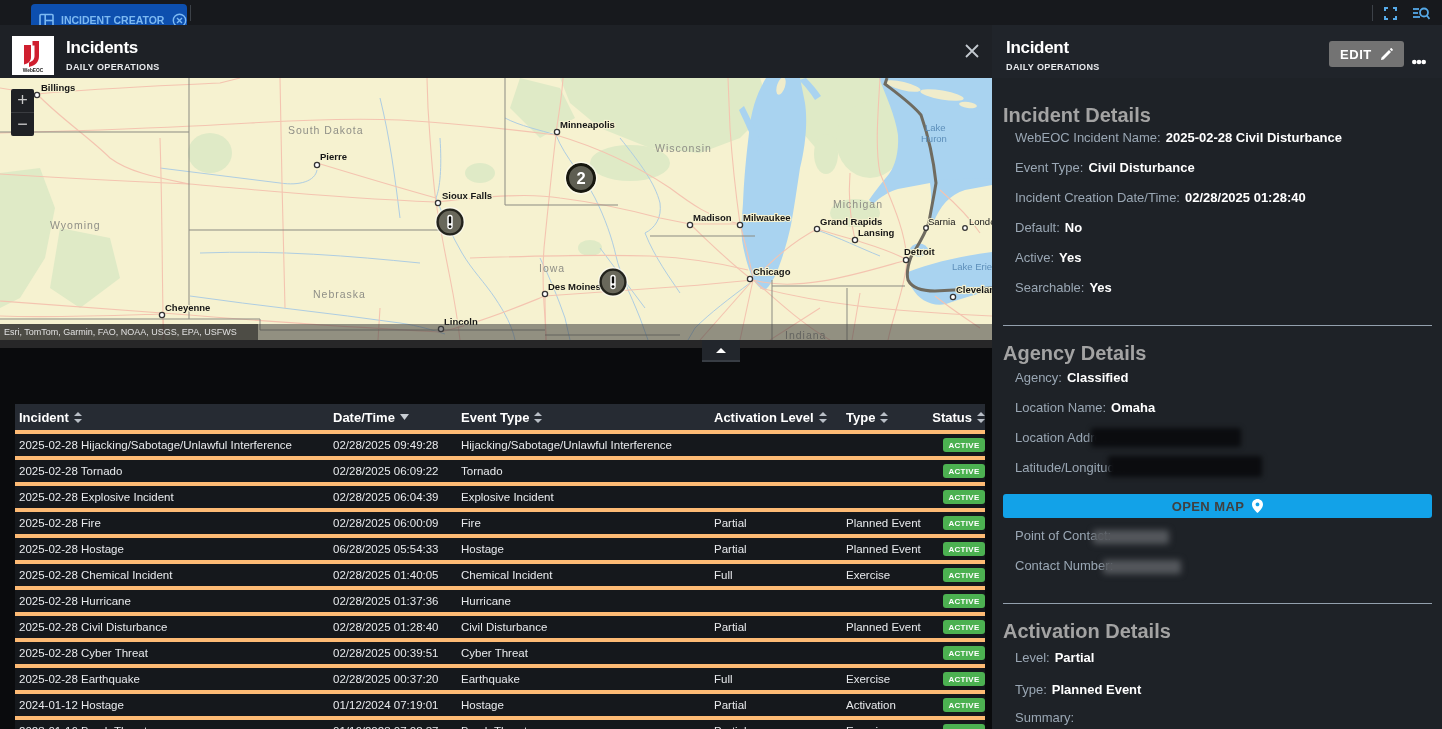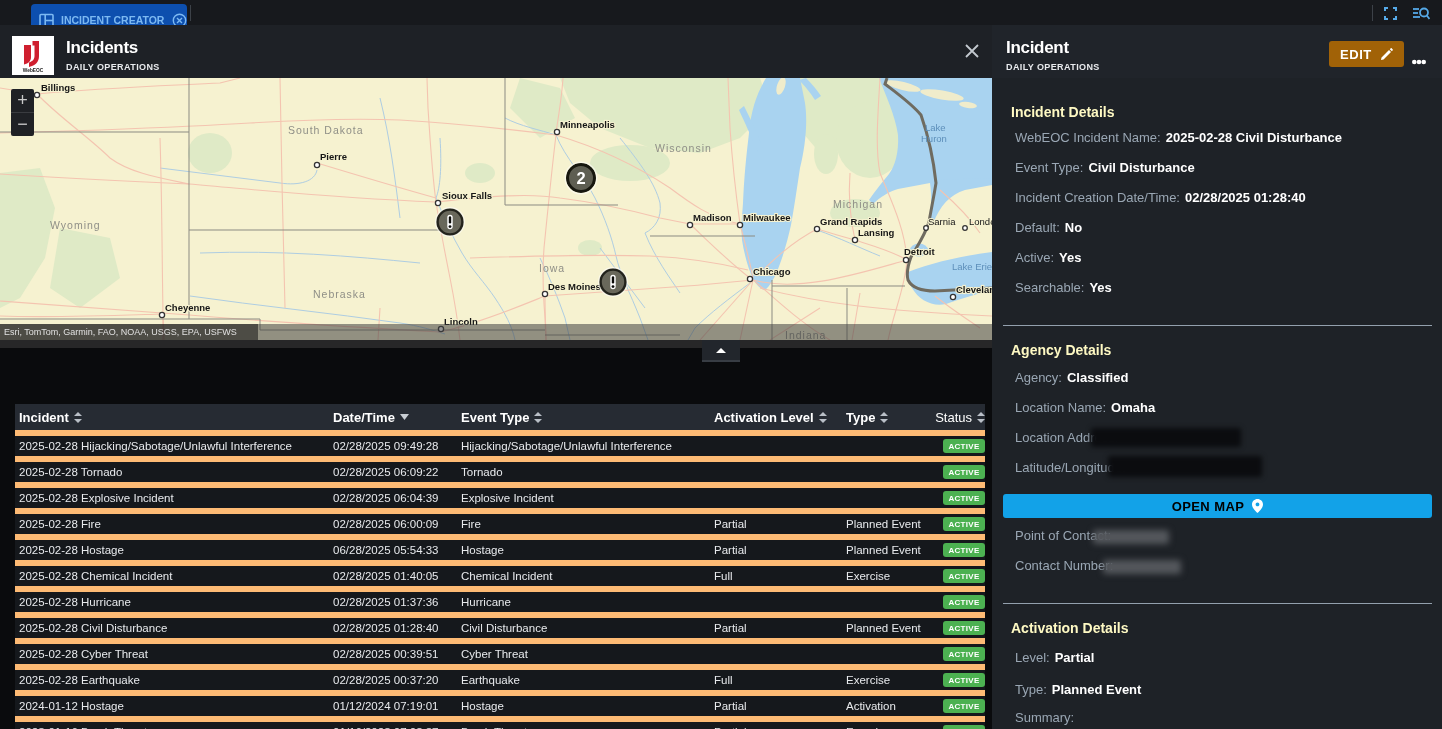--- a/index.html
+++ b/index.html
@@ -21,49 +21,49 @@
   #logo { position:absolute; left:12px; top:11px; width:42px; height:39px; background:#fff; }
   #lheader h1 { position:absolute; left:66px; top:13px; color:#fff; font-size:17px; font-weight:bold; letter-spacing:-0.3px; }
   #lheader .sub { position:absolute; left:66px; top:37px; color:#e9ebee; font-size:9px; font-weight:bold; letter-spacing:0.4px; }
   #closex { position:absolute; left:962px; top:16px; width:20px; height:20px; }
 
   
   #rpanel { position:absolute; left:992px; top:25px; width:450px; height:704px; background:#1e2227; }
   #rheader { position:absolute; left:0; top:0; width:450px; height:53px; background:#20242a; }
   #rheader h1 { position:absolute; left:14px; top:13px; color:#fff; font-size:17px; font-weight:bold; letter-spacing:-0.3px; }
   #rheader .sub { position:absolute; left:14px; top:37px; color:#e9ebee; font-size:9px; font-weight:bold; letter-spacing:0.4px; }
-  #editbtn { position:absolute; left:337px; top:16px; width:75px; height:26px; background:#a16207;
+  #editbtn { position:absolute; left:337px; top:16px; width:75px; height:26px; background:#737373;
     border-radius:3px; color:#fff; font-size:13px; font-weight:bold; display:flex; align-items:center; justify-content:center; letter-spacing:0.5px; }
   #dots { position:absolute; left:420px; top:26px; }
   #rbody { position:absolute; left:0; top:53px; width:450px; height:651px; background:#1e2227; }
-  #rbody h2 { color:#fef9c3; font-size:14px; font-weight:bold; position:absolute; left:19px; }
+  #rbody h2 { color:#a3a3a3; font-size:20px; font-weight:bold; position:absolute; left:11px; }
   .frow { position:absolute; left:11px; white-space:nowrap; font-size:13px;margin-left:12px; }
   .flabel { color:#9aa7b4; }
   .fvalue { color:#fff; font-weight:bold; margin-left:5px; }
   .divider { position:absolute; left:11px; width:429px; height:1px; background:#93a0ad; }
   #openmap { position:absolute; left:11px; top:416px; width:429px; height:24px; background:#12a2e8; border-radius:3px;
-    color:#000000; font-size:13px; font-weight:bold; letter-spacing:0.4px; display:flex; align-items:center; justify-content:center; }
+    color:#404040; font-size:13px; font-weight:bold; letter-spacing:0.4px; display:flex; align-items:center; justify-content:center; }
   .redact { position:absolute; background:#0b0c0f; border-radius:2px; filter:blur(2.5px); }
   .blurtxt { position:absolute; background:#54575c; border-radius:2px; filter:blur(3px); }
 
   
   #map { position:absolute; left:0; top:78px; width:992px; height:262px; background:#f6f2d0; overflow:hidden; }
   #attrib { position:absolute; left:0; top:324px; width:992px; height:24px; background:rgba(64,64,64,0.55); }
   #attrib .dk { position:absolute; left:0; top:0; width:258px; height:16px; background:rgba(20,20,20,0.55); }
   #attrib span { position:absolute; left:4px; top:3px; color:#e0e0e0; font-size:9px; }
   #zoomctl { position:absolute; left:11px; top:89px; width:23px; height:47px; background:#1f2125; border-radius:2px; }
   #zoomctl .zb { width:23px; height:23px; color:#c9c9c9; font-size:18px; text-align:center; line-height:23px; }
   #zoomctl .zb+.zb { border-top:1px solid #3a3c40; }
   #collapsebtn { position:absolute; left:702px; top:340px; width:38px; height:22px; background:#22262c;
     border-bottom:2px solid #383d44; display:flex; align-items:center; justify-content:center; }
 
   
   #tbl { position:absolute; left:15px; top:404px; width:970px; }
   .thead { height:26px; background:#262b33; display:flex; align-items:center; color:#fff; font-size:13px; font-weight:bold; }
-  .trow { height:26px; background:#15181c; border-top:6px solid #fdba74; display:flex; align-items:center; color:#e8eaed; font-size:11.5px; }
+  .trow { height:26px; background:#15181c; border-top:4px solid #fdba74; display:flex; align-items:center; color:#e8eaed; font-size:11.5px; }
   .c1 { width:318px; padding-left:4px; }
   .c2 { width:128px; }
   .c3 { width:253px; }
   .c4 { width:132px; }
   .c5 { width:91px; }
   .c6 { width:48px; display:flex; justify-content:flex-end; }
   .badge { width:42px; height:14px; background:#4cb151; border-radius:3px; color:#fff; font-size:8px; font-weight:bold;
     display:flex; align-items:center; justify-content:center; letter-spacing:0.3px; }
   .sorti { margin-left:5px; vertical-align:-1px; flex-shrink:0; }
   .thead > div { display:flex; align-items:center; }
@@ -337,21 +337,21 @@
           <path d="M4 11 L0 7 H8 z" fill="#b9bfc7"></path>
         </svg></div>
     <div class="c4">Activation Level<svg class="sorti" width="8" height="11" viewBox="0 0 8 11">
           <path d="M4 0 L8 4 H0 z" fill="#b9bfc7"></path>
           <path d="M4 11 L0 7 H8 z" fill="#b9bfc7"></path>
         </svg></div>
     <div class="c5">Type<svg class="sorti" width="8" height="11" viewBox="0 0 8 11">
           <path d="M4 0 L8 4 H0 z" fill="#b9bfc7"></path>
           <path d="M4 11 L0 7 H8 z" fill="#b9bfc7"></path>
         </svg></div>
-    <div class="c6" style="font-weight:normal">Status<svg class="sorti" width="8" height="11" viewBox="0 0 8 11">
+    <div class="c6" style="font-weight:bold">Status<svg class="sorti" width="8" height="11" viewBox="0 0 8 11">
           <path d="M4 0 L8 4 H0 z" fill="#b9bfc7"></path>
           <path d="M4 11 L0 7 H8 z" fill="#b9bfc7"></path>
         </svg></div>
   </div>
   <div class="trow">
       <div class="c1">2025-02-28 Hijacking/Sabotage/Unlawful Interference</div>
       <div class="c2">02/28/2025 09:49:28</div>
       <div class="c3">Hijacking/Sabotage/Unlawful Interference</div>
       <div class="c4"></div>
       <div class="c5"></div>

